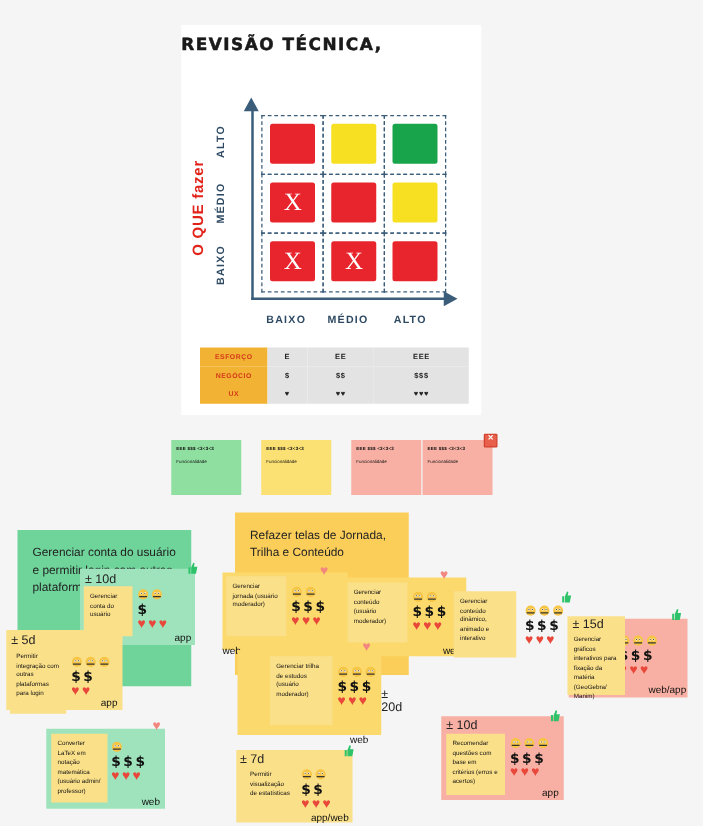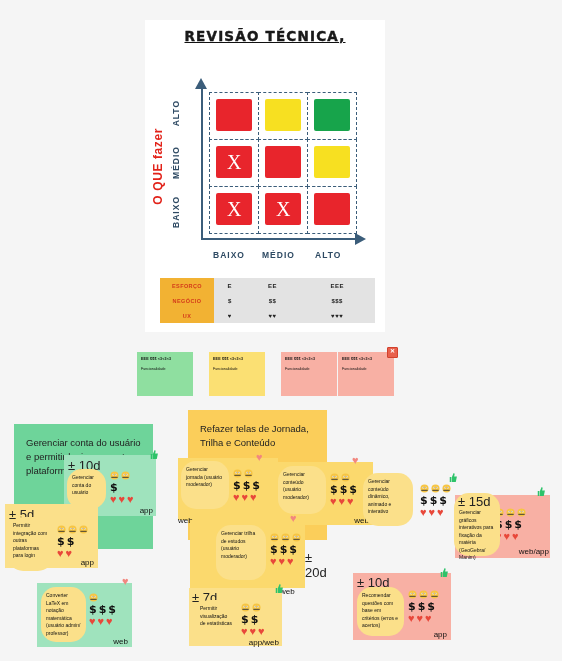--- a/index.html
+++ b/index.html
@@ -11,26 +11,25 @@
     position:relative;
   }
   .canvas{position:absolute;left:0;top:0;width:562px;height:661px;}
 
   
   .matrix-card{
     position:absolute;left:145px;top:20px;width:240px;height:312px;
     background:#ffffff;
   }
   .matrix-title{
-    position:absolute;left:0;top:8px;width:240px;text-align:center;
+    position:absolute;left:0;top:8px;width:240px;
     font-family:"DejaVu Sans", sans-serif;
     font-weight:700;font-size:13.5px;line-height:17px;
     letter-spacing:1.2px;color:#1a1a1a;
     text-transform:uppercase;
-    text-decoration:underline;
     -webkit-text-stroke:0.4px #111;
   }
   .matrix-title div{white-space:nowrap;}
 
   .axis-y-label{
     position:absolute;left:6px;top:108px;
     color:#e2231a;font-weight:700;font-size:12px;letter-spacing:.6px;
     writing-mode:vertical-rl;transform:rotate(180deg);
   }
   .axis-x-label{
@@ -72,24 +71,24 @@
   .lnote .meta{font-size:3.6px;font-weight:700;color:#111;letter-spacing:.2px;margin-bottom:6px;white-space:nowrap;}
   .lnote .body{font-size:3.6px;color:#111;}
   .x-badge{position:absolute;right:-4px;top:-5px;width:9px;height:9px;background:#e8604c;
     border:1px solid #d2412c;border-radius:1px;color:#fff;font-size:6px;line-height:7px;text-align:center;font-weight:700;}
 
   
   .group{position:absolute;box-sizing:border-box;}
   .group-title{font-size:9.5px;line-height:14px;color:#222;padding:12px 12px 0 12px;}
 
   .card{position:absolute;box-sizing:border-box;}
-  .note{position:absolute;box-sizing:border-box;padding:5px 5px;background:#fbe08a;border-radius:15px;}
+  .note{position:absolute;box-sizing:border-box;padding:5px 5px;background:#fbe08a;}
   .note-txt{font-size:5px;line-height:7.5px;color:#111;}
 
-  .dur{position:absolute;font-size:13px;color:#222;}
+  .dur{position:absolute;font-size:10px;color:#222;}
   .icons{position:absolute;}
   .irow{display:flex;gap:2px;align-items:center;height:11px;margin-bottom:1px;}
   .hat{width:9px;height:9px;display:inline-block;}
   .dollar{font-size:11px;font-weight:700;color:#111;line-height:11px;font-family:"DejaVu Sans",sans-serif;}
   .heart{color:#e8473a;font-size:11px;line-height:11px;}
   .plat{position:absolute;font-size:8px;color:#111;}
   .thumb{position:absolute;width:11px;height:11px;}
   .heartmark{position:absolute;color:#f2877f;font-size:11px;}
   .author{position:absolute;font-size:7px;color:#c98f8a;}
 </style>
@@ -427,21 +426,21 @@
           <span class="heart">♥</span>
           <span class="heart">♥</span>
           <span class="heart">♥</span>
         </div>
     </div>
     <div class="plat" style="left:90px;bottom:-8px">web</div>
     <div class="dur" style="left:115px;top:30px">± 20d</div>
     <span class="heartmark" style="left:100px;top:-8px">♥</span>
   </div>
 
-  <div class="card" style="left:189px;top:588px;width:93px;height:58px;background:#fbe08a;">
+  <div class="card" style="left:189px;top:600px;width:93px;height:58px;background:#fbe08a;">
     <div class="dur" style="left:3px;top:2px">± 7d</div>
     <div class="note" style="left:6px;top:12px;width:42px;height:42px">
       <div class="note-txt">Permitir visualização de estatísticas</div>
     </div>
     <div class="icons" style="left:52px;top:14px">
       <div class="irow">
         <svg class="hat" viewBox="0 0 20 20">
             <circle cx="10" cy="10" r="9" fill="#f6c544"></circle>
             <path d="M3 13h14v2H3z" fill="#333"></path>
             <circle cx="7" cy="8" r="2" fill="#fff"></circle>

